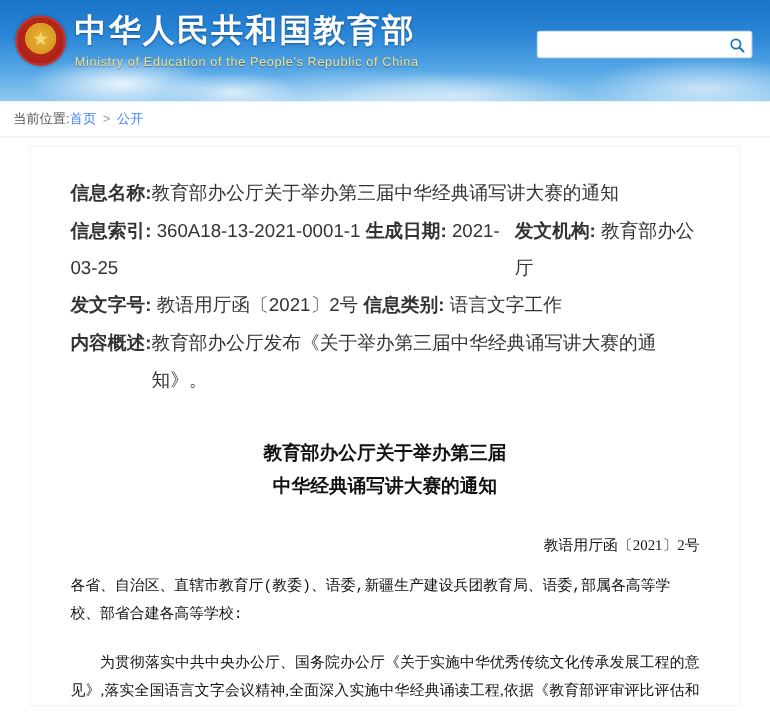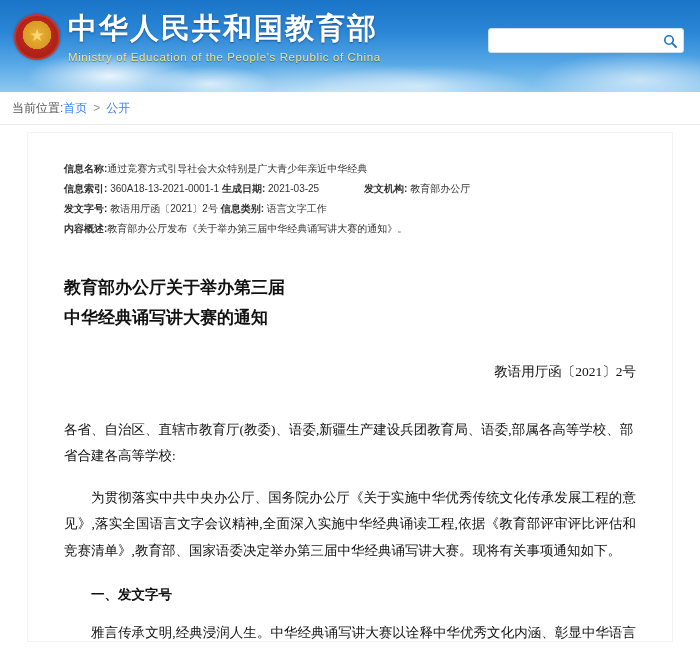--- a/index.html
+++ b/index.html
@@ -83,48 +83,48 @@
   
   .doc {
     position:relative;
     margin: 8px 28px 0 28px;
     background:#fff;
     padding: 26px 36px 0 36px;
     box-shadow: 0 0 0 1px #f2f2f2;
     height: 508px;
     overflow:hidden;
   }
-  .meta { font-size:10px; color:#222; line-height:2.0; }
+  .meta { font-size:17px; color:#222; line-height:2.0; }
   .meta .row { display:flex; flex-wrap:nowrap; }
   .meta .lbl { color:#333; font-weight:bold; white-space:nowrap; }
   .meta .val { color:#333; }
   .meta .c1 { min-width:300px; }
 
   .doc-title {
     margin-top:34px;
-    text-align:left;
+    text-align:center;
     font-size:17px;
     font-weight:bold;
     color:#111;
     line-height:1.75;
     font-family:"Liberation Serif", serif;
   }
   .doc-num {
     margin-top:30px;
     text-align:right;
     font-size:13.5px;
     color:#111;
     font-family:"Liberation Serif", serif;
   }
   .addressee {
-    margin-top:36px;
+    margin-top:16px;
     font-size:13.5px;
     color:#111;
     line-height:1.95;
-    font-family:Liberation Serif, serif;
+    font-family:Liberation Mono, monospace;
   }
   .para {
     margin-top:16px;
     font-size:13.5px;
     color:#111;
     line-height:1.95;
     text-indent:2em;
     text-align:justify;
     font-family:"Liberation Serif", serif;
   }
@@ -167,21 +167,21 @@
     <a href="#">首页</a>
     <span class="sep">&gt;</span>
     <a href="#">公开</a>
   </div>
 
   <div class="doc">
 
     <div class="meta">
       <div class="row">
         <span class="lbl">信息名称:</span>
-        <span class="val">通过竞赛方式引导社会大众特别是广大青少年亲近中华经典</span>
+        <span class="val">教育部办公厅关于举办第三届中华经典诵写讲大赛的通知</span>
       </div>
       <div class="row">
         <span class="c1">
           <span class="lbl">信息索引:</span>
           <span class="val">360A18-13-2021-0001-1</span>
           <span class="lbl">生成日期:</span>
           <span class="val">2021-03-25</span>
         </span>
         <span>
           <span class="lbl">发文机构:</span>

